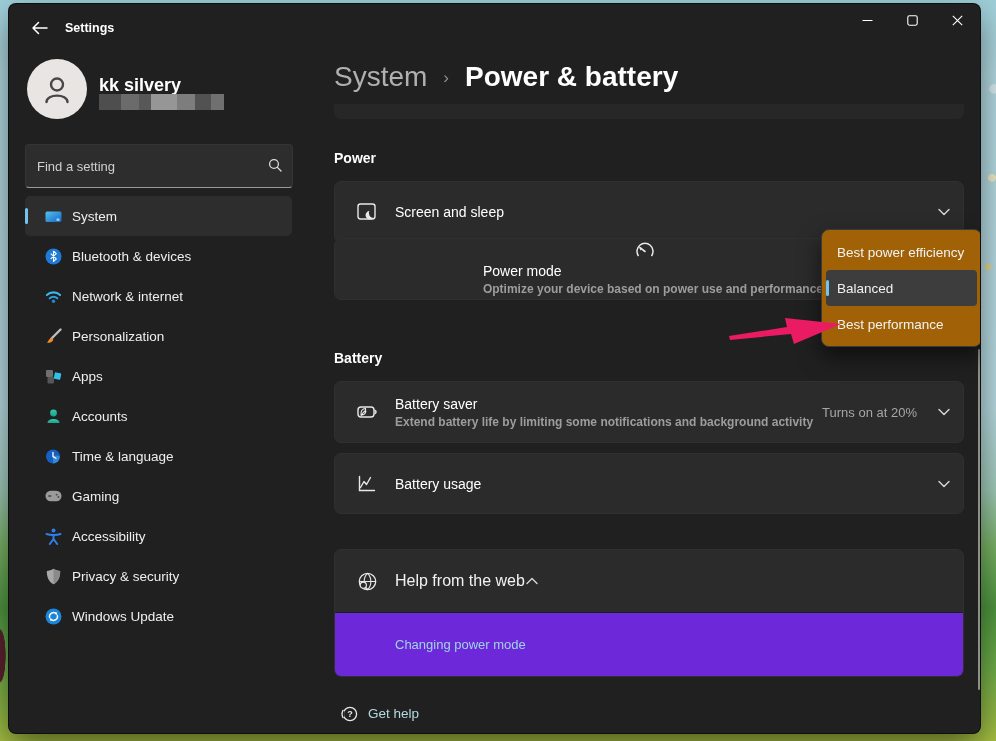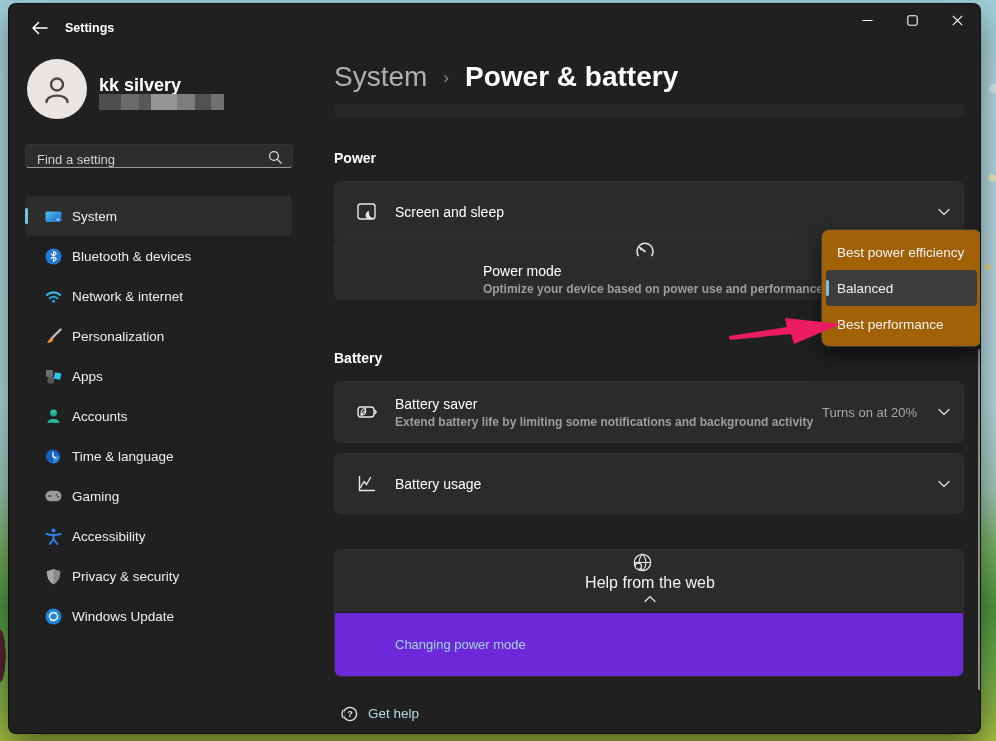--- a/index.html
+++ b/index.html
@@ -26,23 +26,23 @@
   .back-btn { position:absolute; left:18px; top:13px; width:26px; height:22px; display:flex; align-items:center; justify-content:center; cursor:pointer; }
   .app-title { position:absolute; left:56px; top:17px; font-size:12.5px; font-weight:700; color:#ffffff; }
   .win-controls { position:absolute; right:0; top:0; display:flex; }
   .win-btn { width:45px; height:33px; display:flex; align-items:center; justify-content:center; }
   
   .sidebar { position:absolute; left:0; top:46px; width:316px; bottom:0; }
   .avatar { position:absolute; left:18px; top:9px; width:60px; height:60px; border-radius:50%; background:#e9e5e3; display:flex; align-items:center; justify-content:center; }
   .profile-name { position:absolute; left:90px; top:25px; font-size:18px; font-weight:700; color:#fff; }
   .blur-row { position:absolute; left:90px; top:44px; height:16px; display:flex; }
   .blur-row span { height:16px; display:inline-block; }
-  .searchbox { position:absolute; left:16px; top:94px; width:268px; height:24px; background:#2d2d2d;
+  .searchbox { position:absolute; left:16px; top:94px; width:268px; height:44px; background:#2d2d2d;
     border:1px solid #343434; border-bottom:1px solid #9a9a9a; border-radius:4px;
-    display:flex; align-items:flex-end; }
+    display:flex; align-items:center; }
   .searchbox input { flex:1; background:transparent; border:none; outline:none; color:#e8e8e8;
     font-size:13px; padding:0 8px 0 11px; font-family:inherit; }
   .searchbox input::placeholder { color:#cfcfcf; }
   .search-glyph { width:28px; text-align:center; color:#dddddd; font-size:13px; padding-right:6px; }
   .nav { position:absolute; left:16px; top:146px; width:267px; }
   .nav-item { position:relative; height:40px; border-radius:5px; display:flex; align-items:center; padding-left:20px; cursor:pointer; }
   .nav-item .nicon { width:17px; height:17px; margin-right:10px; flex:0 0 17px; display:flex; align-items:center; justify-content:center; }
   .nav-item .nlabel { font-size:13.5px; color:#eeeeee; }
   .nav-item.selected { background:#2d2d2d; }
   .nav-item.selected::before { content:""; position:absolute; left:0; top:12px; width:3px; height:16px; border-radius:2px; background:#74c3ee; }
@@ -56,21 +56,21 @@
   .section-label { position:absolute; font-size:14px; font-weight:600; color:#ffffff; }
   .card { position:absolute; left:0; width:630px; background:#2b2b2b; border:1px solid #303030; border-radius:7px;
     display:flex; align-items:center; padding:0 12px 0 20px; }
   .card .cicon { width:24px; flex:0 0 24px; margin-right:16px; display:flex; align-items:center; justify-content:center; }
   .card .ctext { flex:1; }
   .card .ctitle { font-size:14px; color:#ffffff; }
   .card .csub { font-size:12px; color:#9d9d9d; margin-top:3px;font-weight:bold; }
   .card .cvalue { font-size:13px; color:#a6a6a6; margin-right:20px; white-space:nowrap; }
   .chev { width:14px; flex:0 0 14px; display:flex; align-items:center; justify-content:center; cursor:pointer; }
   .help-card { position:absolute; left:0; top:499px; width:630px; background:#2b2b2b; border:1px solid #303030; border-radius:7px; overflow:hidden; }
-  .help-header { height:62px; display:flex; align-items:center; padding:0 18px 0 20px;flex-direction:column; }
+  .help-header { height:62px; display:flex; align-items:center; padding:0 18px 0 20px; }
   .help-body { border-top:1px solid #1d1d1d; background:#6d28d9; height:64px; display:flex; align-items:center; padding-left:60px; }
   .help-link { font-size:13px; color:#9ed5e4; cursor:pointer; }
   .gethelp-row { position:absolute; left:7px; top:655px; display:flex; align-items:center; cursor:pointer; }
   .gethelp-row .glabel { font-size:13.5px; color:#b3dae4; margin-left:10px; }
   
   .dropdown { position:absolute; left:812px; top:225px; width:161px; background:#a16207;
     border:1px solid #3a3a3a; border-radius:8px; padding:4px 4px; z-index:30;
     box-shadow:0 10px 22px rgba(0,0,0,.55); }
   .dd-item { position:relative; height:36px; display:flex; align-items:center; padding-left:11px;
     font-size:13.5px; color:#f2f2f2; border-radius:4px; cursor:pointer; white-space:nowrap; }

